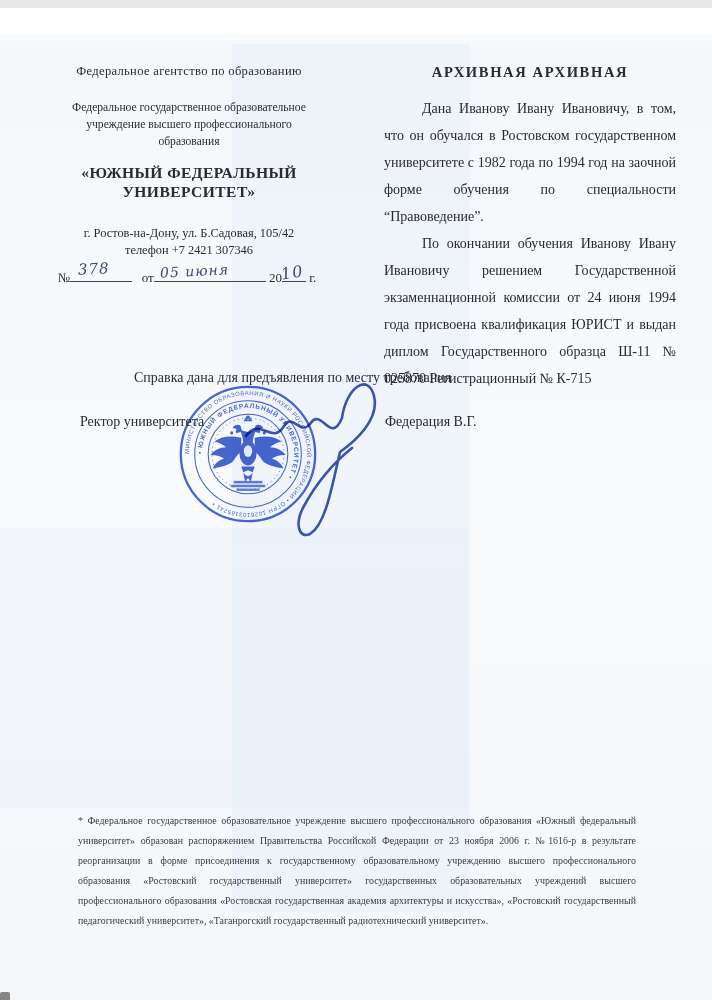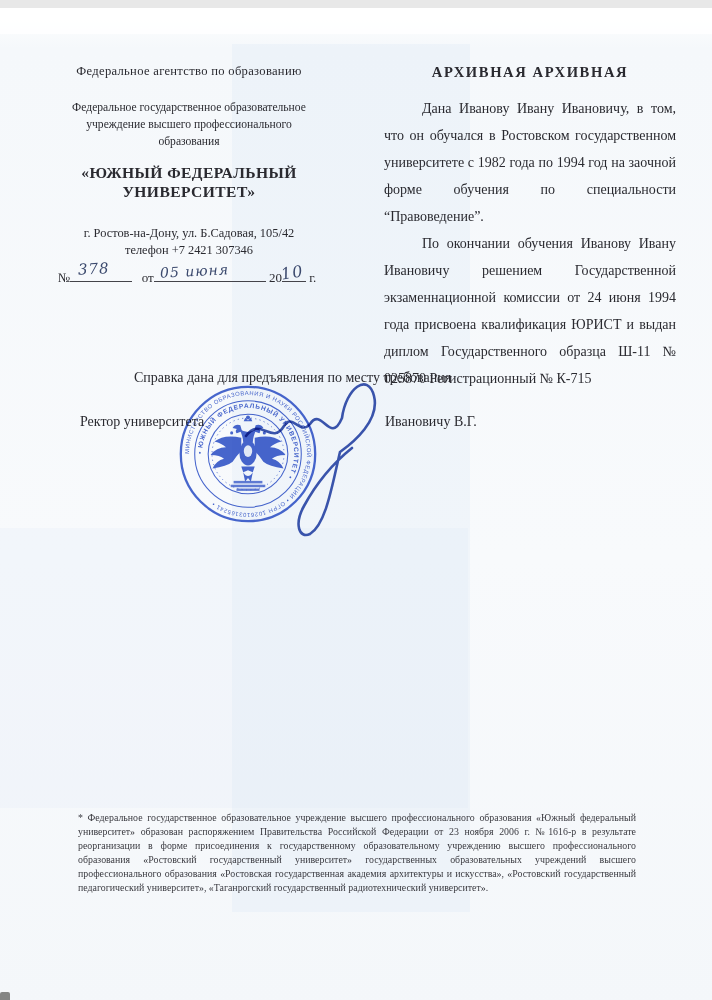--- a/index.html
+++ b/index.html
@@ -35,21 +35,21 @@
   .doc-body p{margin:0;font-size:14px;line-height:27px;text-align:justify;text-indent:38px;}
   .doc-body{margin-top:14px;}
 
   .purpose{position:absolute;left:134px;top:362px;font-size:14px;}
   .sig-position{position:absolute;left:80px;top:406px;font-size:14px;}
   .sig-name{position:absolute;left:385px;top:406px;font-size:14px;}
 
   .stamp{position:absolute;left:176px;top:374px;width:144px;height:144px;mix-blend-mode:multiply;filter:blur(0.35px);opacity:0.93;}
   .autograph{position:absolute;left:232px;top:350px;width:164px;height:186px;mix-blend-mode:multiply;}
 
-  .footnote{position:absolute;left:78px;top:803px;width:558px;font-size:9.9px;line-height:14px;text-align:justify;color:#3a3a40;}
+  .footnote{position:absolute;left:78px;top:803px;width:558px;font-size:9.9px;line-height:20px;text-align:justify;color:#3a3a40;}
 </style>
 </head>
 <body>
 
 <div class="page">
   <div class="tint-a"></div>
   <div class="tint-b"></div>
   <div class="tint-c"></div>
 
   <div class="letterhead">
@@ -73,21 +73,21 @@
     <div class="doc-title">АРХИВНАЯ АРХИВНАЯ</div>
     <div class="doc-body">
       <p>Дана Иванову Ивану Ивановичу, в том, что он обучался в Ростовском государственном университете с 1982 года по 1994 год на заочной форме обучения по специальности “Правоведение”.</p>
       <p>По окончании обучения Иванову Ивану Ивановичу решением Государственной экзаменнационной комиссии от 24 июня 1994 года присвоена квалификация ЮРИСТ и выдан диплом Государственного образца Ш-11 № 025870 Регистрационный № К-715</p>
     </div>
   </div>
 
   <div class="purpose">Справка дана для предъявления по месту требования</div>
 
   <div class="sig-position">Ректор университета</div>
-  <div class="sig-name">Ивановичу В.Г.</div>
+  <div class="sig-name">Федерация В.Г.</div>
 
   <svg class="stamp" viewBox="0 0 150 150">
     <defs>
       <path id="ringOuter" d="M75,75 m-61.5,0 a61.5,61.5 0 1,1 123,0 a61.5,61.5 0 1,1 -123,0"></path>
       <path id="ringInner" d="M75,75 m-48,0 a48,48 0 1,1 96,0 a48,48 0 1,1 -96,0"></path>
     </defs>
     <g stroke="#3b5ccc" fill="none">
       <circle cx="75" cy="75" r="70" stroke-width="2.4"></circle>
       <circle cx="75" cy="75" r="55.5" stroke-width="1.1"></circle>
       <circle cx="75" cy="75" r="41.5" stroke-width="1.1"></circle>

